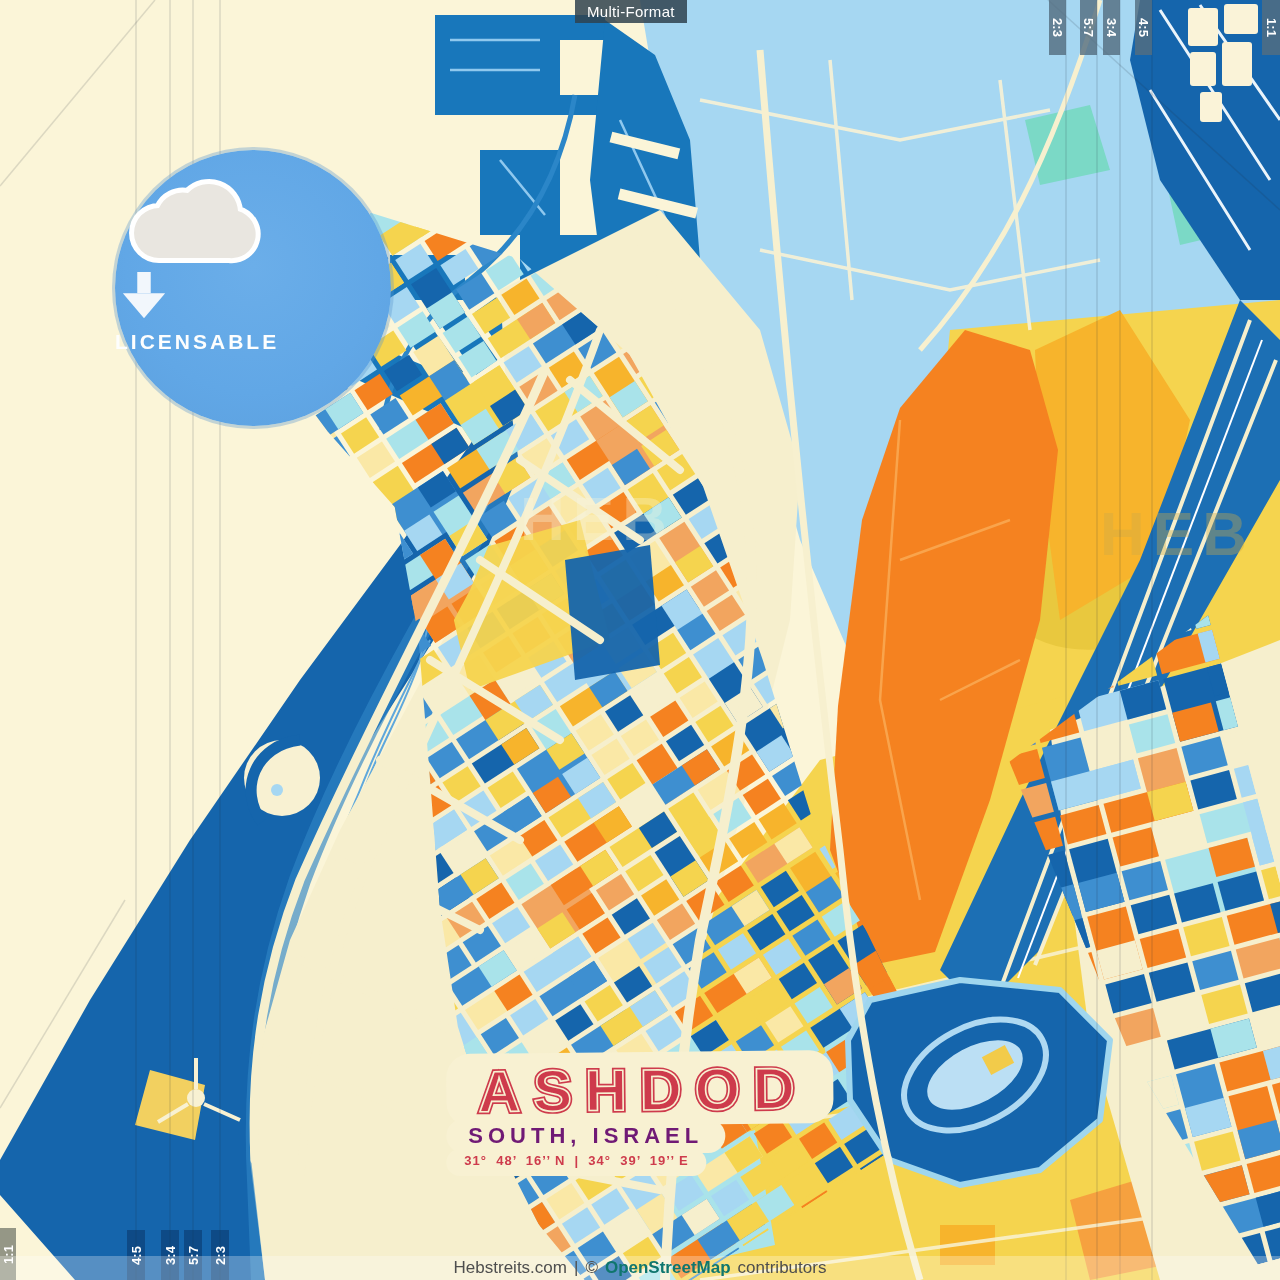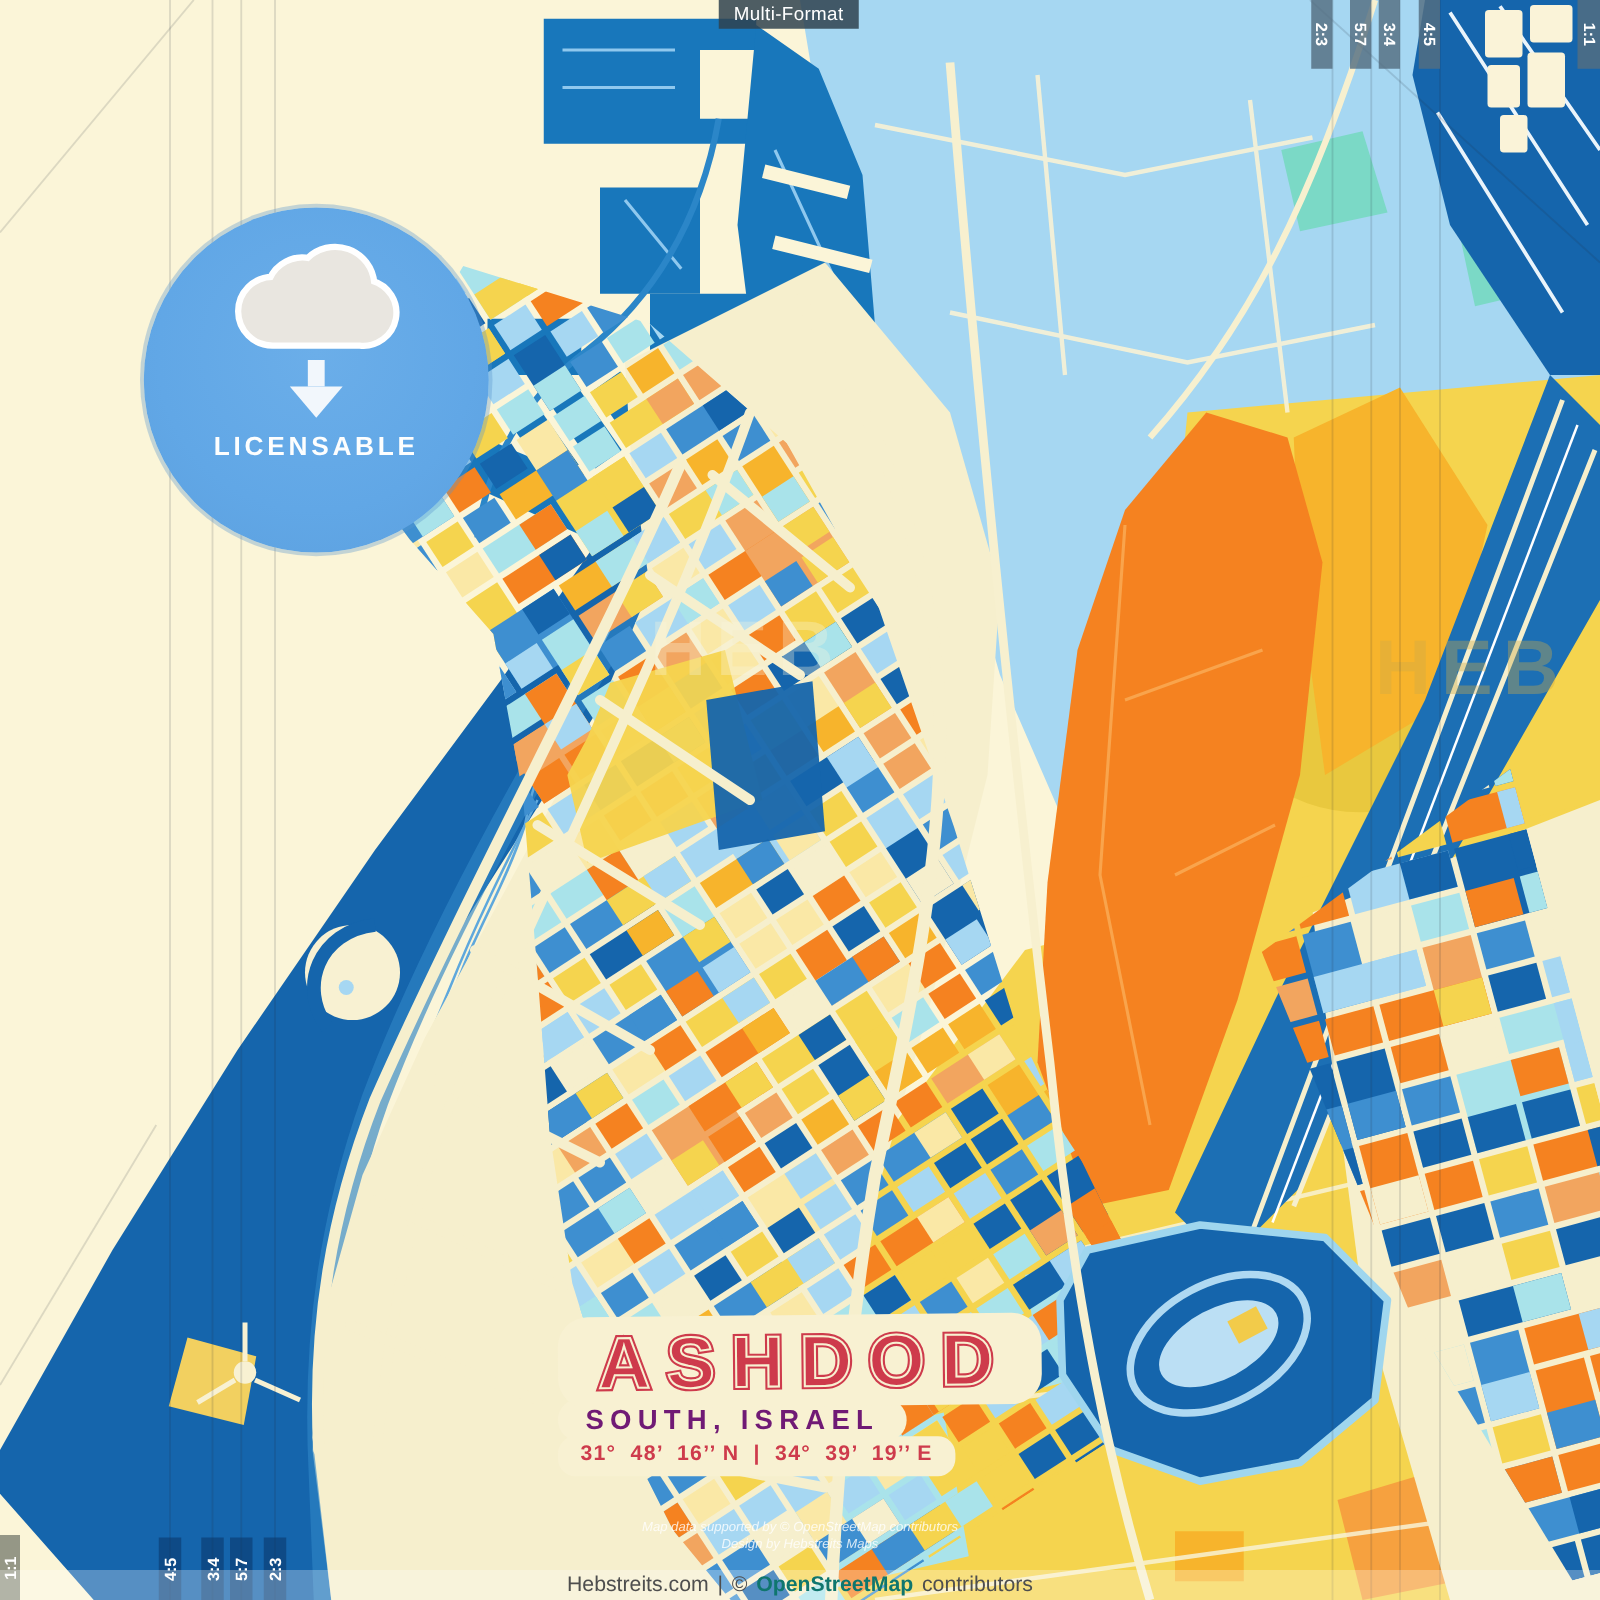--- a/index.html
+++ b/index.html
@@ -13,40 +13,40 @@
   .rbar{position:absolute;display:flex;align-items:center;justify-content:center;}
   .rbar span{color:#fff;font-size:13px;font-weight:bold;white-space:nowrap;}
   .rbar.top{top:0;height:55px;width:17px;background:rgba(84,110,128,.82);}
   .rbar.top span{transform:rotate(90deg);}
   .rbar.bottom{top:1230px;height:50px;width:18px;background:rgba(8,48,96,.5);}
   .rbar.bottom span{transform:rotate(-90deg);}
   .rbar.corner{left:0;top:1228px;height:52px;width:16px;background:rgba(130,134,120,.85);}
   .rbar.corner span{transform:rotate(-90deg);}
 
   
-  .badge{position:absolute;left:115px;top:166px;width:276px;height:276px;border-radius:50%;
+  .badge{position:absolute;left:115px;top:150px;width:276px;height:276px;border-radius:50%;
     background:radial-gradient(circle at 50% 42%,#6BAEE9 0%,#61A7E6 60%,#5CA0DE 100%);
-    box-shadow:0 0 0 3px rgba(90,150,205,.35);display:flex;flex-direction:column;align-items:center;}
+    box-shadow:0 0 0 3px rgba(90,150,205,.35);display:flex;flex-direction:column;align-items:flex-start;}
   .badge .cloud{margin-top:16px;width:158px;height:104px;}
   .badge .arrow{width:58px;height:50px;margin-top:2px;}
   .badge .blabel{margin-top:8px;color:#FDFEFE;font-size:21px;font-weight:bold;letter-spacing:3px;}
 
   
   .titleblock{position:absolute;left:640px;top:1052px;transform:translateX(-50%);
     display:flex;flex-direction:column;align-items:flex-start;}
   .blob{background:#F8F1D2;border-radius:18px;display:flex;align-items:center;justify-content:center;}
   .blob.b1{padding:8px 26px 6px;border-radius:24px;transform:rotate(-.6deg);}
   .blob.b2{padding:4px 22px;margin-top:-6px;}
   .blob.b3{padding:4px 18px 8px;margin-top:-4px;border-radius:14px;}
   .cityname{position:relative;font-weight:800;font-size:58px;letter-spacing:13px;line-height:1.02;
     text-indent:6px;}
   .cityname .red{color:#CE3B4C;-webkit-text-stroke:5px #CE3B4C;}
   .cityname .wline{position:absolute;inset:0;color:transparent;-webkit-text-stroke:1.6px #F8F1D2;}
   .region{color:#701a75;font-size:22px;font-weight:bold;letter-spacing:5px;}
-  .coords{color:#CE3B4C;font-size:17px;font-weight:bold;letter-spacing:1px;white-space:pre;}
+  .coords{color:#CE3B4C;font-size:13px;font-weight:bold;letter-spacing:1px;white-space:pre;}
 
   
   .credits{position:absolute;left:640px;bottom:38px;transform:translateX(-50%);
     text-align:center;color:rgba(255,255,255,.8);font-size:10.5px;font-style:italic;line-height:13px;}
   .footer{position:absolute;left:0;bottom:0;width:1280px;height:24px;
     background:rgba(255,255,255,.28);display:flex;align-items:center;justify-content:center;
     font-size:17px;color:#4e4e4e;gap:7px;}
   .footer .osm{color:#0f766e;font-weight:bold;}
 </style>
 </head>
@@ -1992,24 +1992,20 @@
     </div>
   </div>
   <div class="blob b2">
     <div class="region">SOUTH, ISRAEL</div>
   </div>
   <div class="blob b3">
     <div class="coords">31°  48’  16’’ N  |  34°  39’  19’’ E</div>
   </div>
 </div>
 
-<div class="credits">
-  <div>Map data supported by © OpenStreetMap contributors</div>
-  <div>Design by Hebstreits Maps</div>
-</div>
 <div class="footer">
   <span>Hebstreits.com</span>
   <span>|</span>
   <span>©</span>
   <span class="osm">OpenStreetMap</span>
   <span>contributors</span>
 </div>
 
 </div>
 

